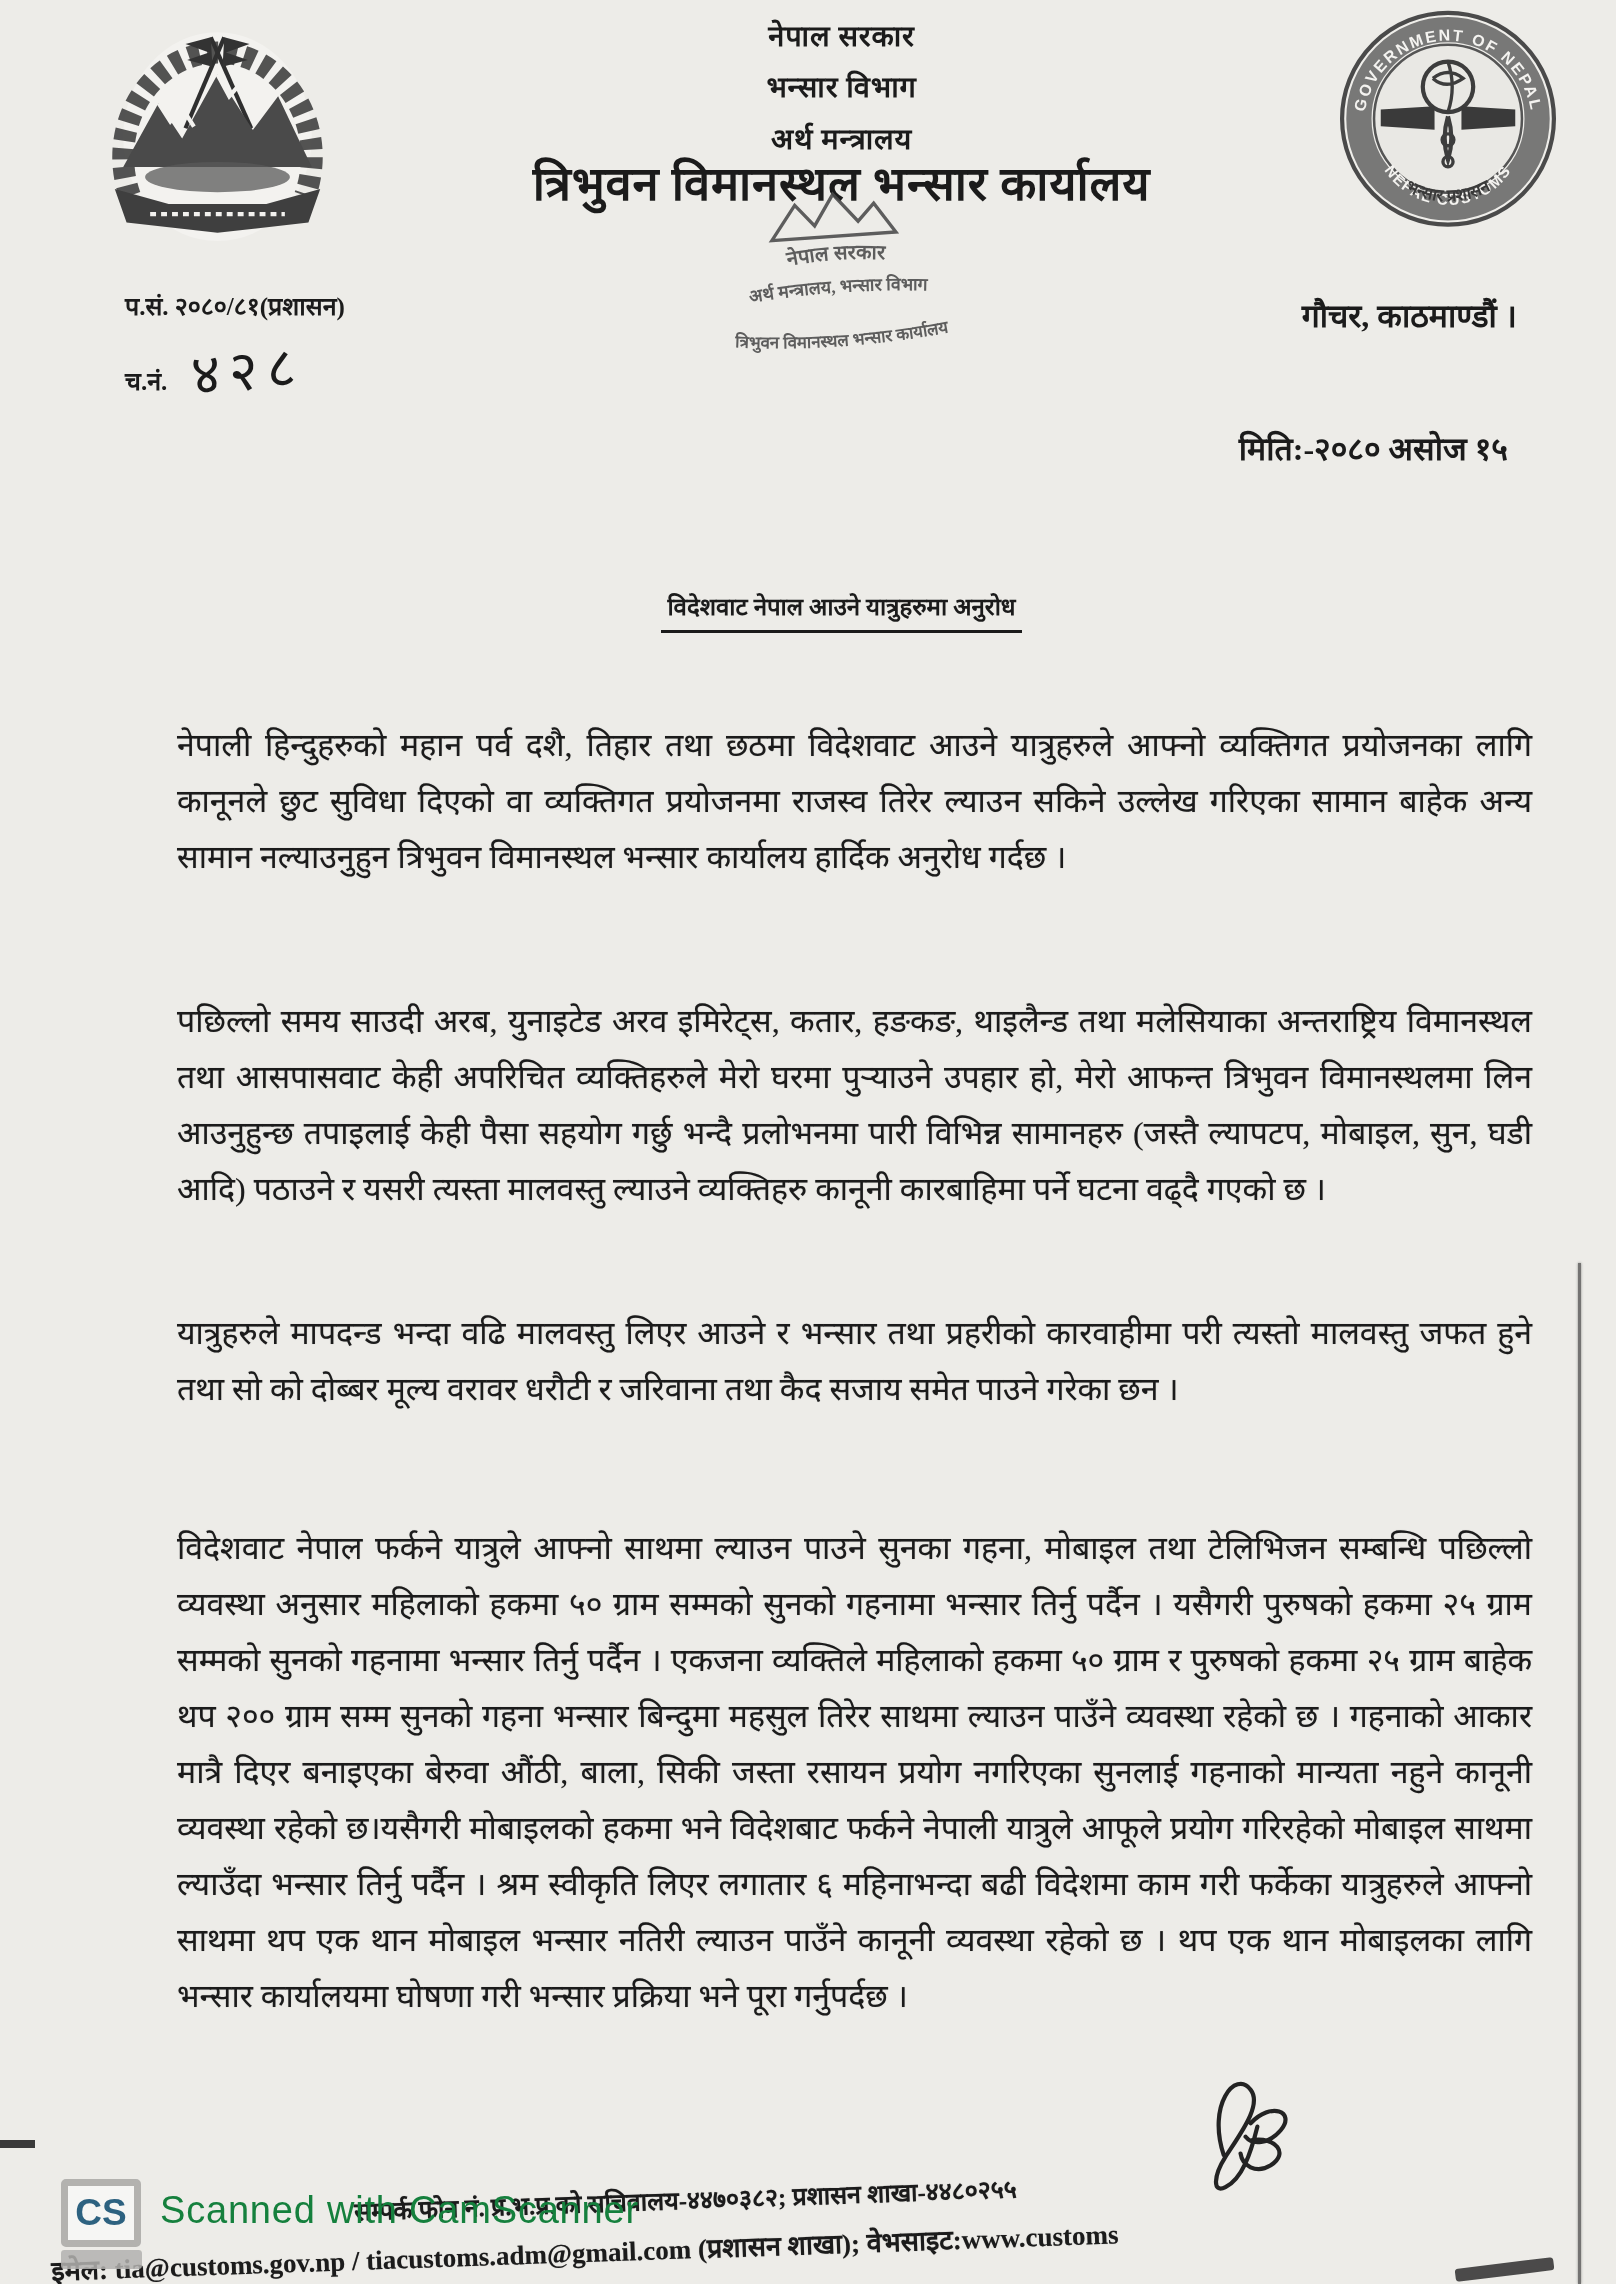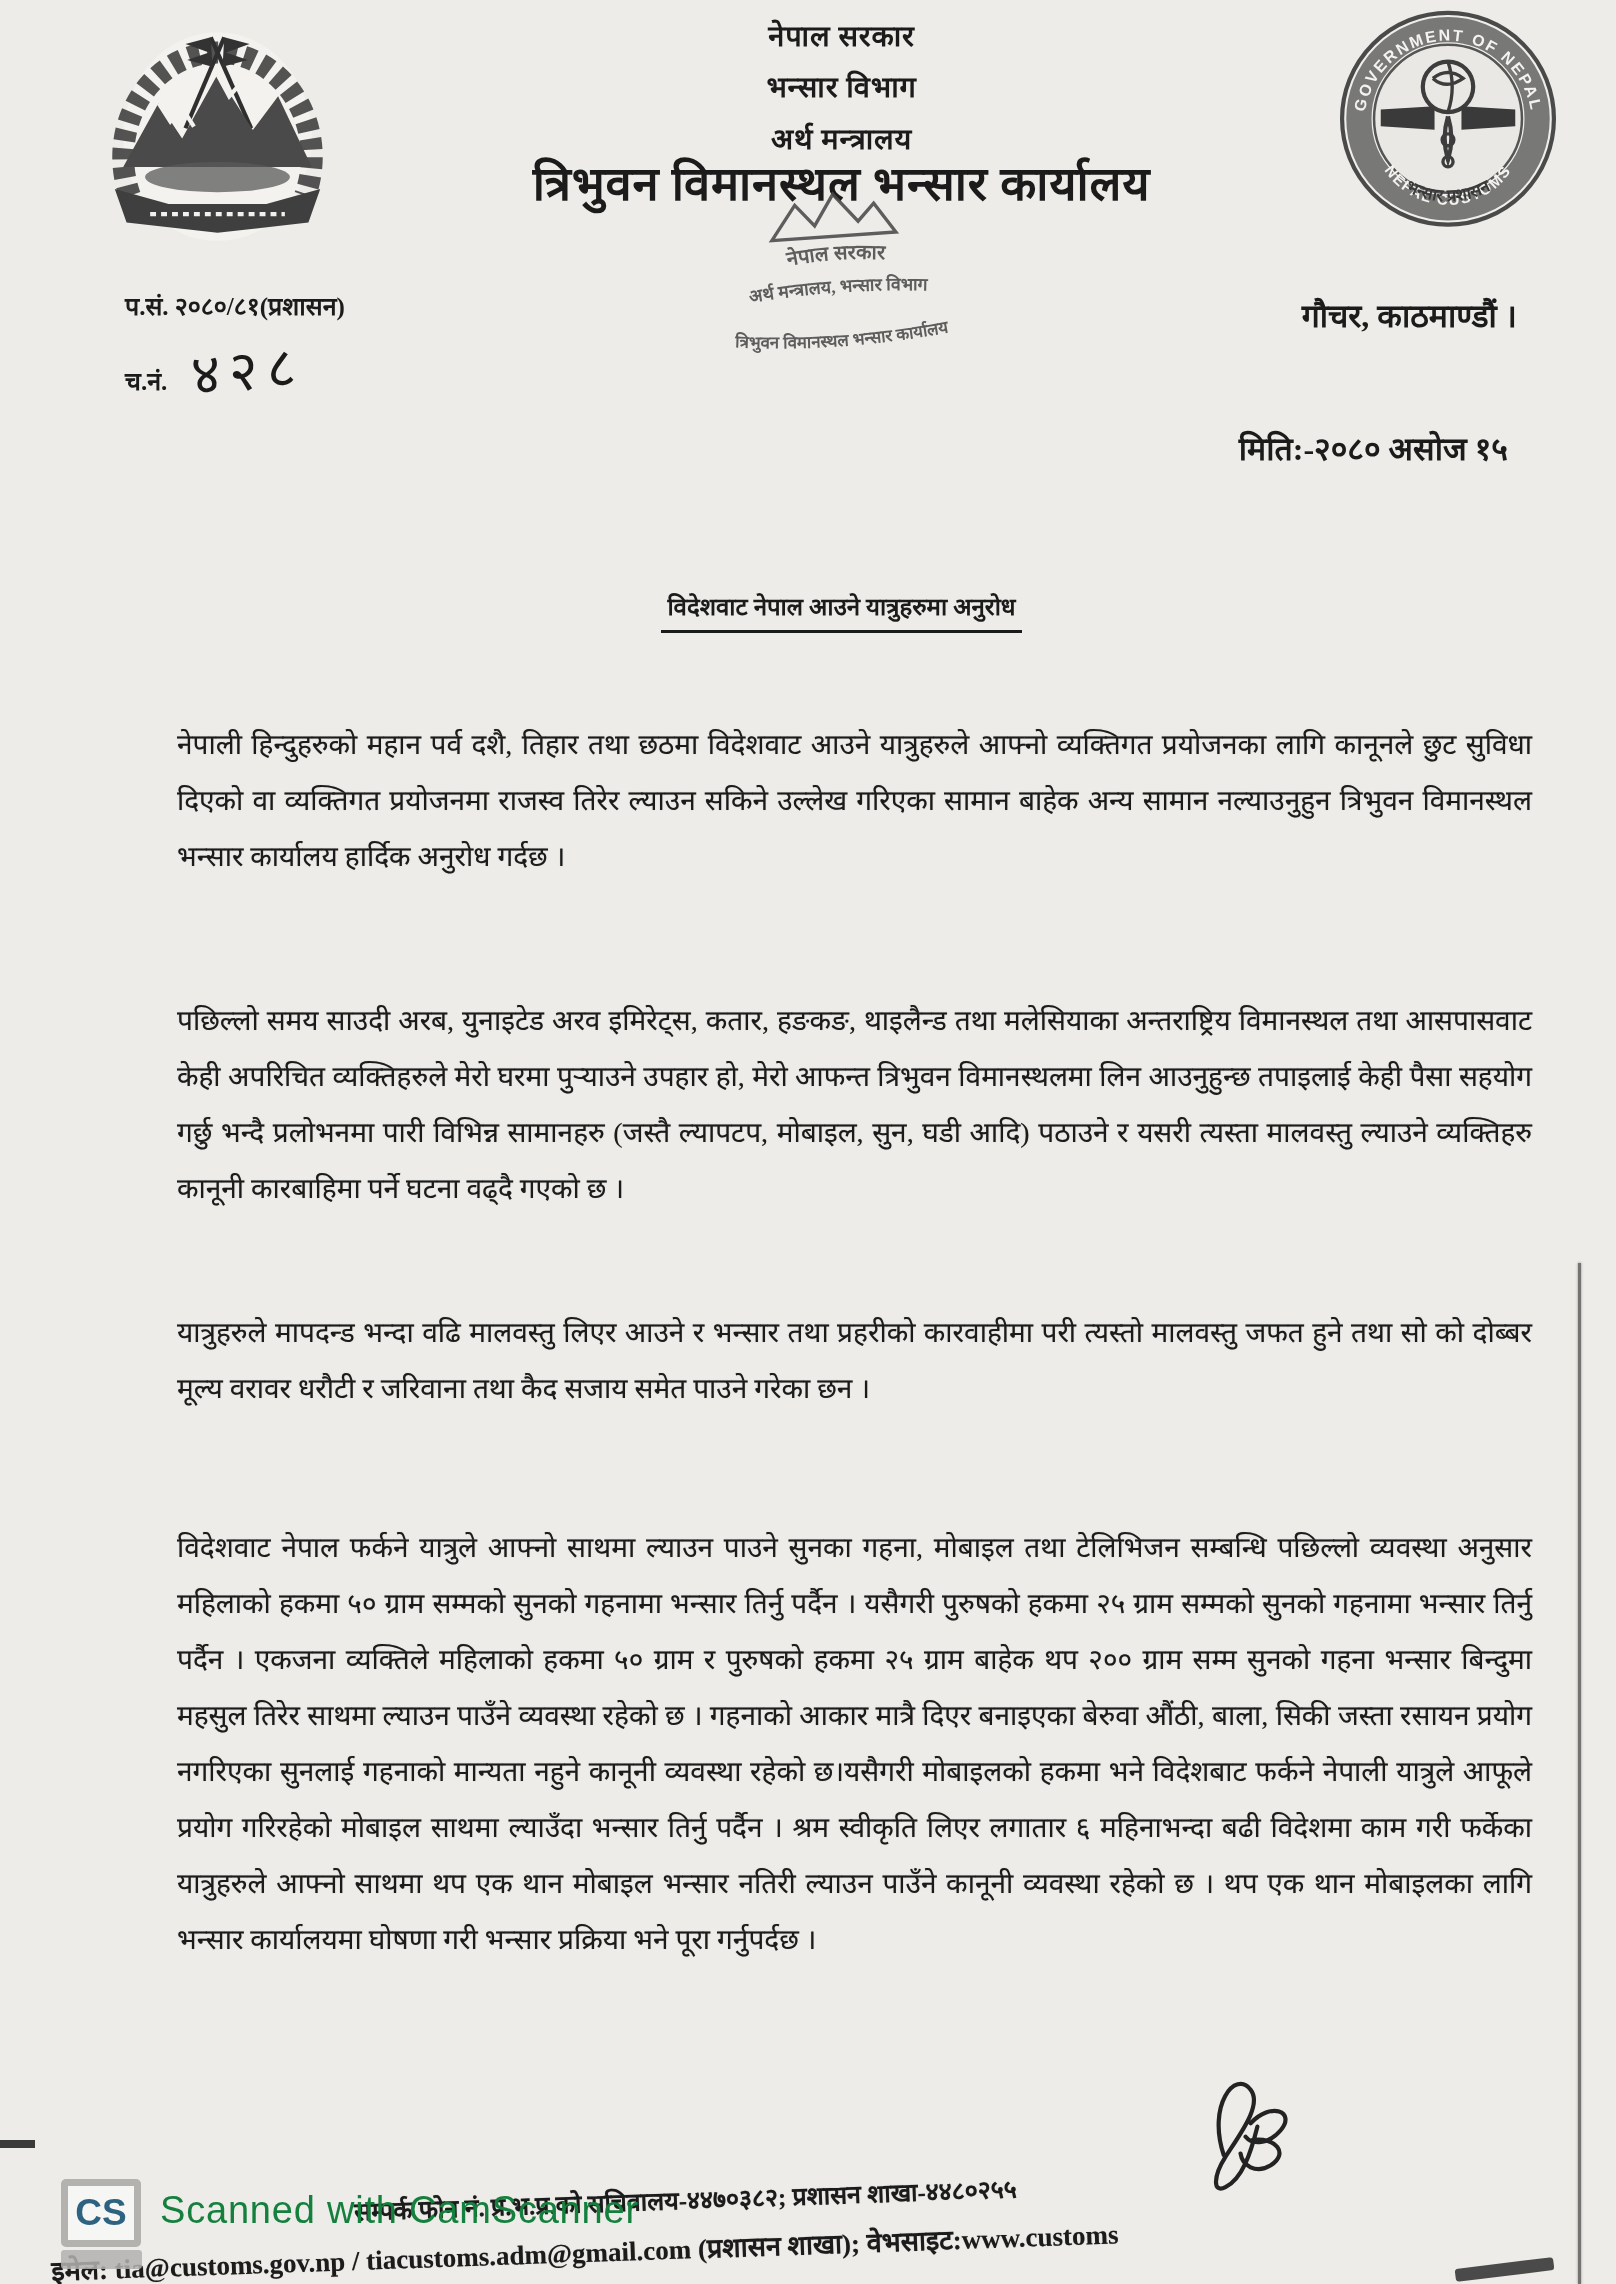--- a/index.html
+++ b/index.html
@@ -28,21 +28,21 @@
   }
   .place{font-size:32px;font-weight:bold;}
   .date-line{font-size:32px;font-weight:bold;margin-top:24px;}
   .h-underline{
     display:inline-block;border-bottom:3.4px solid #1b1b1b;padding:0 6.7px 8.4px 6.7px;
   }
   .heading1{font-size:32px;font-weight:bold;}
   .heading2{font-size:24px;font-weight:bold;}
   .para{
     position:absolute;left:177px;width:1355px;
-    font-size:28px;line-height:56px;font-weight:500;
+    font-size:32px;line-height:56px;font-weight:500;
     text-align:justify;text-justify:inter-word;
     text-shadow:0 0 0.8px rgba(20,20,20,0.35);
   }
   .footer-line{font-weight:bold;white-space:nowrap;text-shadow:0 0 0.8px rgba(20,20,20,0.4);}
   .watermark-text{
     font-family:"Liberation Sans","DejaVu Sans",sans-serif;
     font-size:38px;color:#15803d;letter-spacing:0.8px;font-weight:normal;
   }
   .cs-box{
     width:66px;height:54px;border:7.6px solid #a9a8a6;border-radius:5px;

